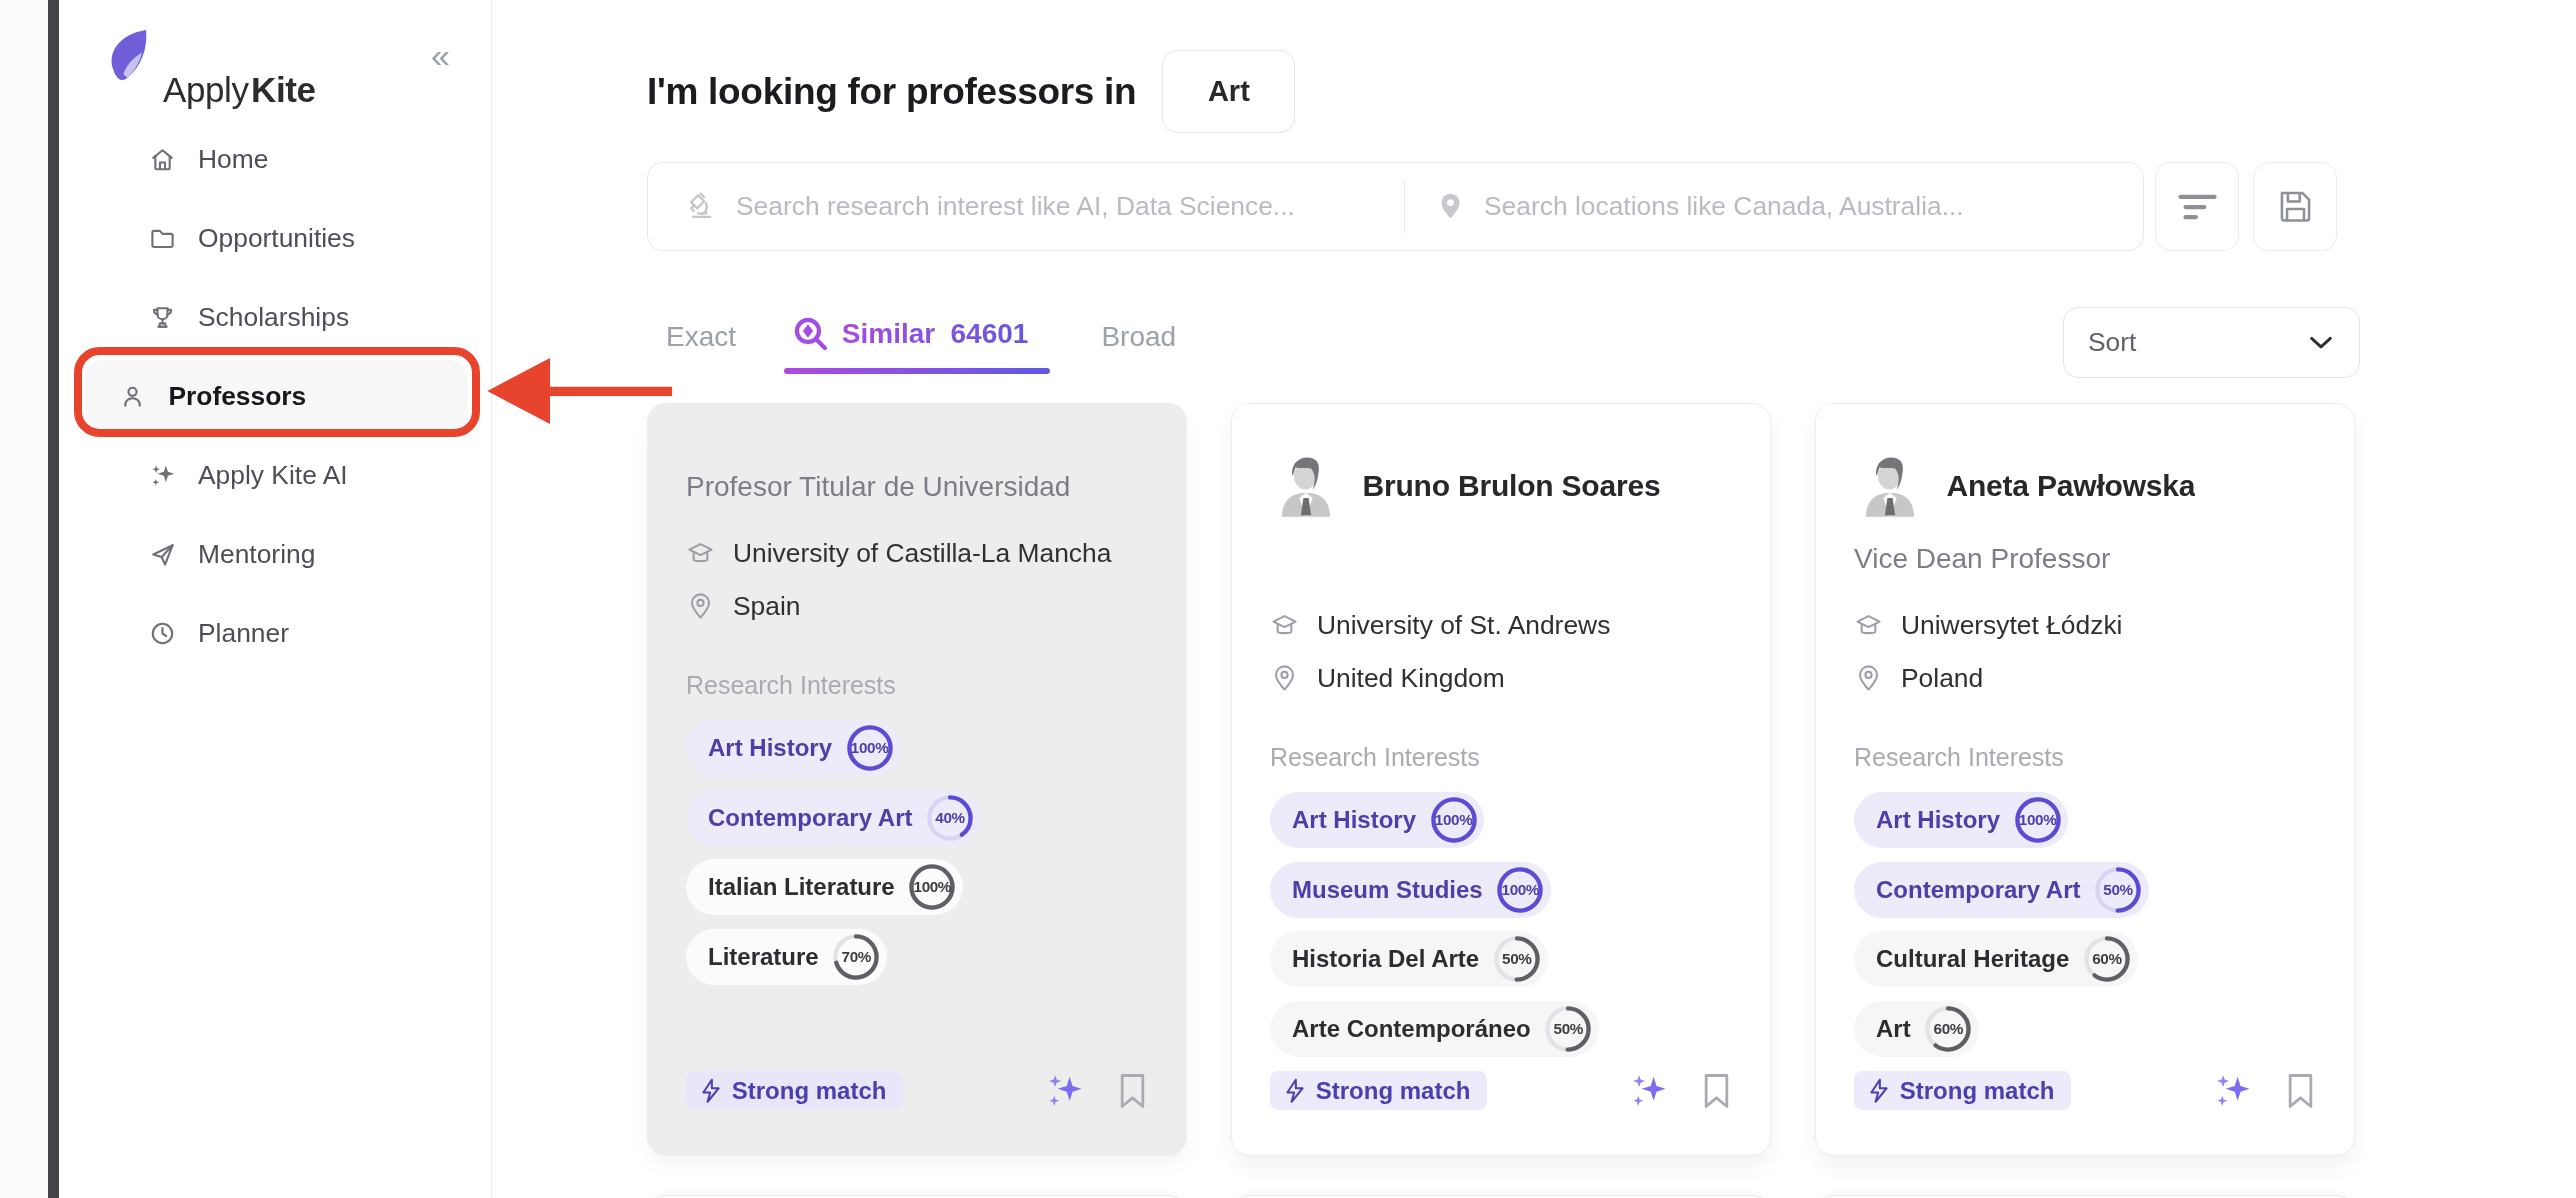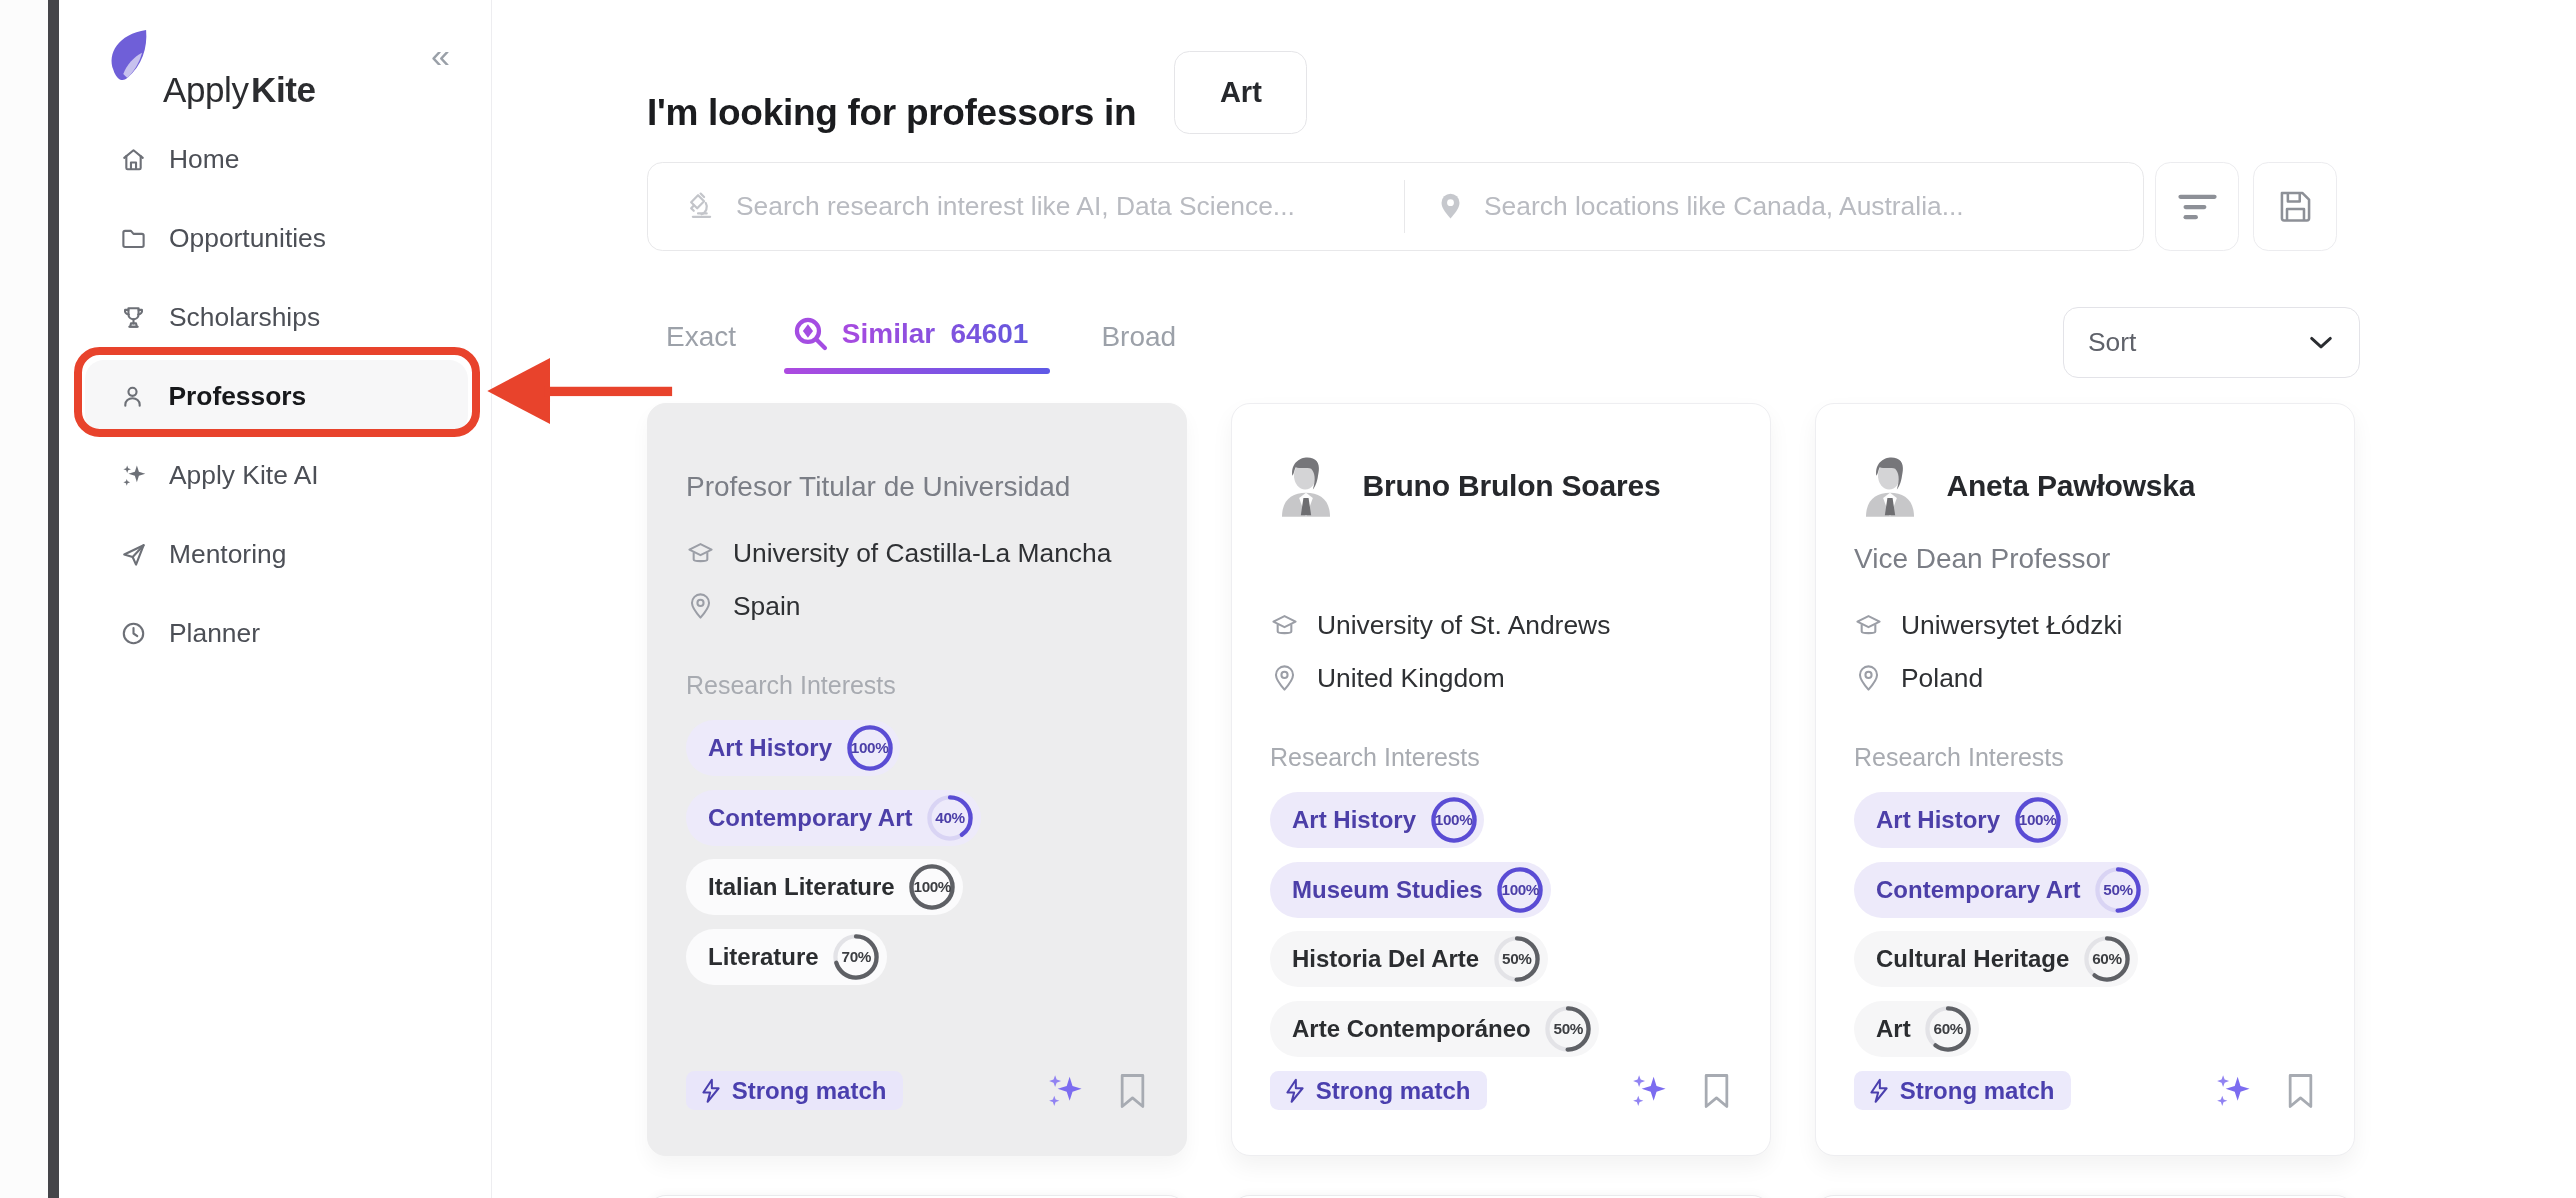--- a/index.html
+++ b/index.html
@@ -14,36 +14,36 @@
   
   .sidebar { position:absolute; left:59px; top:0; width:433px; height:1198px;
              background:#fff; border-right:1.7px solid #ededf0; }
   .logo-row { position:relative; height:119px; }
   .logo-kite { position:absolute; left:43px; top:27px; width:49px; height:63px; }
   .brand { position:absolute; left:104px; top:38px; font-size:35px; letter-spacing:-0.4px; color:#2c2d30; white-space:nowrap;margin-top:32px; }
   .brand b { font-weight:800; }
   .collapse { position:absolute; right:41px; top:36px; font-size:34px; color:#9aa0a8; cursor:pointer; }
 
   .nav { position:absolute; top:120px; left:0; width:100%; }
-  .nav-item { display:flex; align-items:center; height:79px; padding-left:61px;
+  .nav-item { display:flex; align-items:center; height:79px; padding-left:90px;
               font-size:26.4px; color:#4c4f56; cursor:pointer; }
   .nav-item .nico { width:27px; height:27px; margin-right:22px; flex:0 0 27px; display:inline-flex; }
   .nav-item.active { height:74px; margin:2.6px 23px 2.6px 26.4px; padding-left:34px;
                      background:#f7f7f8; border-radius:19px; color:#17181b; font-weight:700; }
 
   
   .anno-box { position:absolute; left:15.3px; top:347px; width:406px; height:90px;
               border:8.5px solid #e8432c; border-radius:25.6px; pointer-events:none; z-index:6; }
   .anno-arrow { position:absolute; left:480px; top:352px; width:196px; height:78px; z-index:6; pointer-events:none; }
 
   
   .main { position:absolute; left:494px; top:0; right:0; bottom:0; background:#fff; }
   .content { position:relative; margin-left:153px; width:1713px; }
 
-  .head-row { display:flex; align-items:flex-end; gap:38px; margin-top:49px; height:85px; }
+  .head-row { display:flex; align-items:center; gap:26px; margin-top:49px; height:85px; }
   .page-title { font-size:37px; font-weight:700; color:#1b1c1f; letter-spacing:-0.3px; }
   .cat-chip { min-width:133px; height:83px; border:1.7px solid #e5e5e8; border-radius:15.3px;
               display:flex; align-items:center; justify-content:center;
               font-size:29px; font-weight:600; color:#26282c; background:#fff; cursor:pointer; }
 
   .search-row { display:flex; margin-top:28px; height:89px; gap:11px; }
   .search-bar { width:1497px; height:89px; border:1.7px solid #e8e8ea; border-radius:15.3px;
                 display:flex; align-items:stretch; background:#fff; }
   .seg { display:flex; align-items:center; gap:19px; }
   .seg.interest { width:756px; padding-left:38px; }

